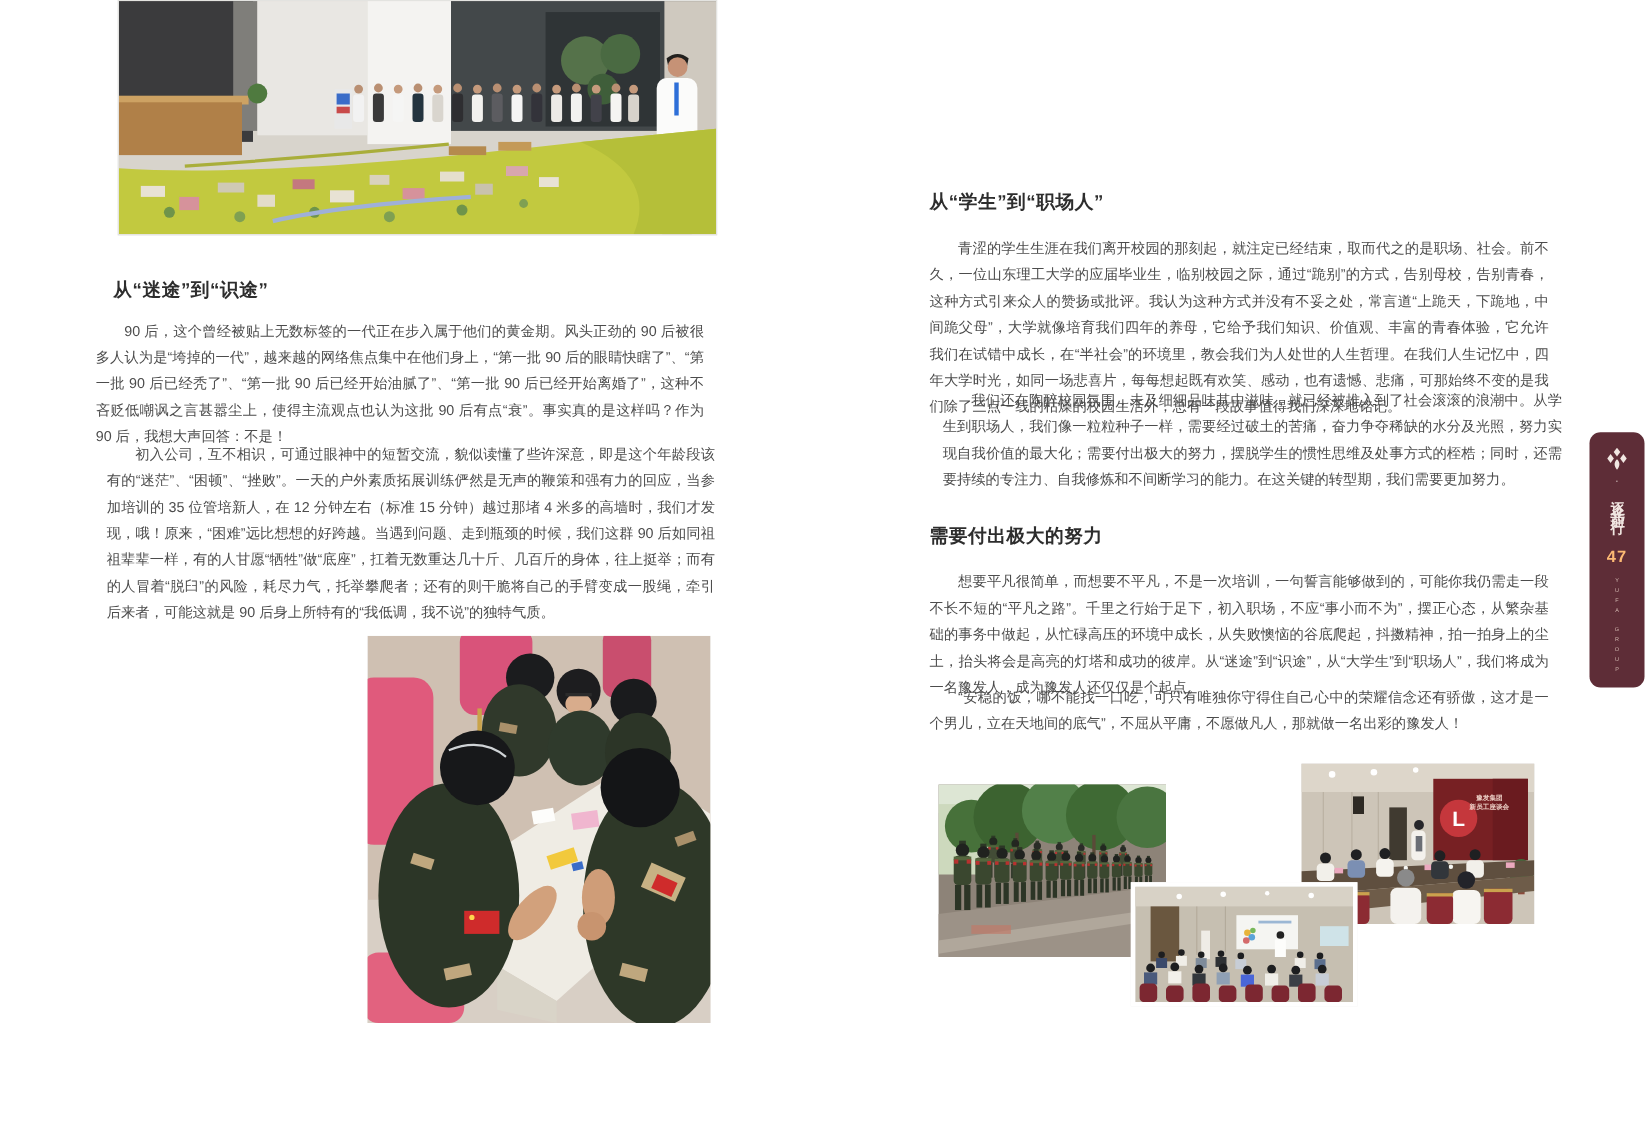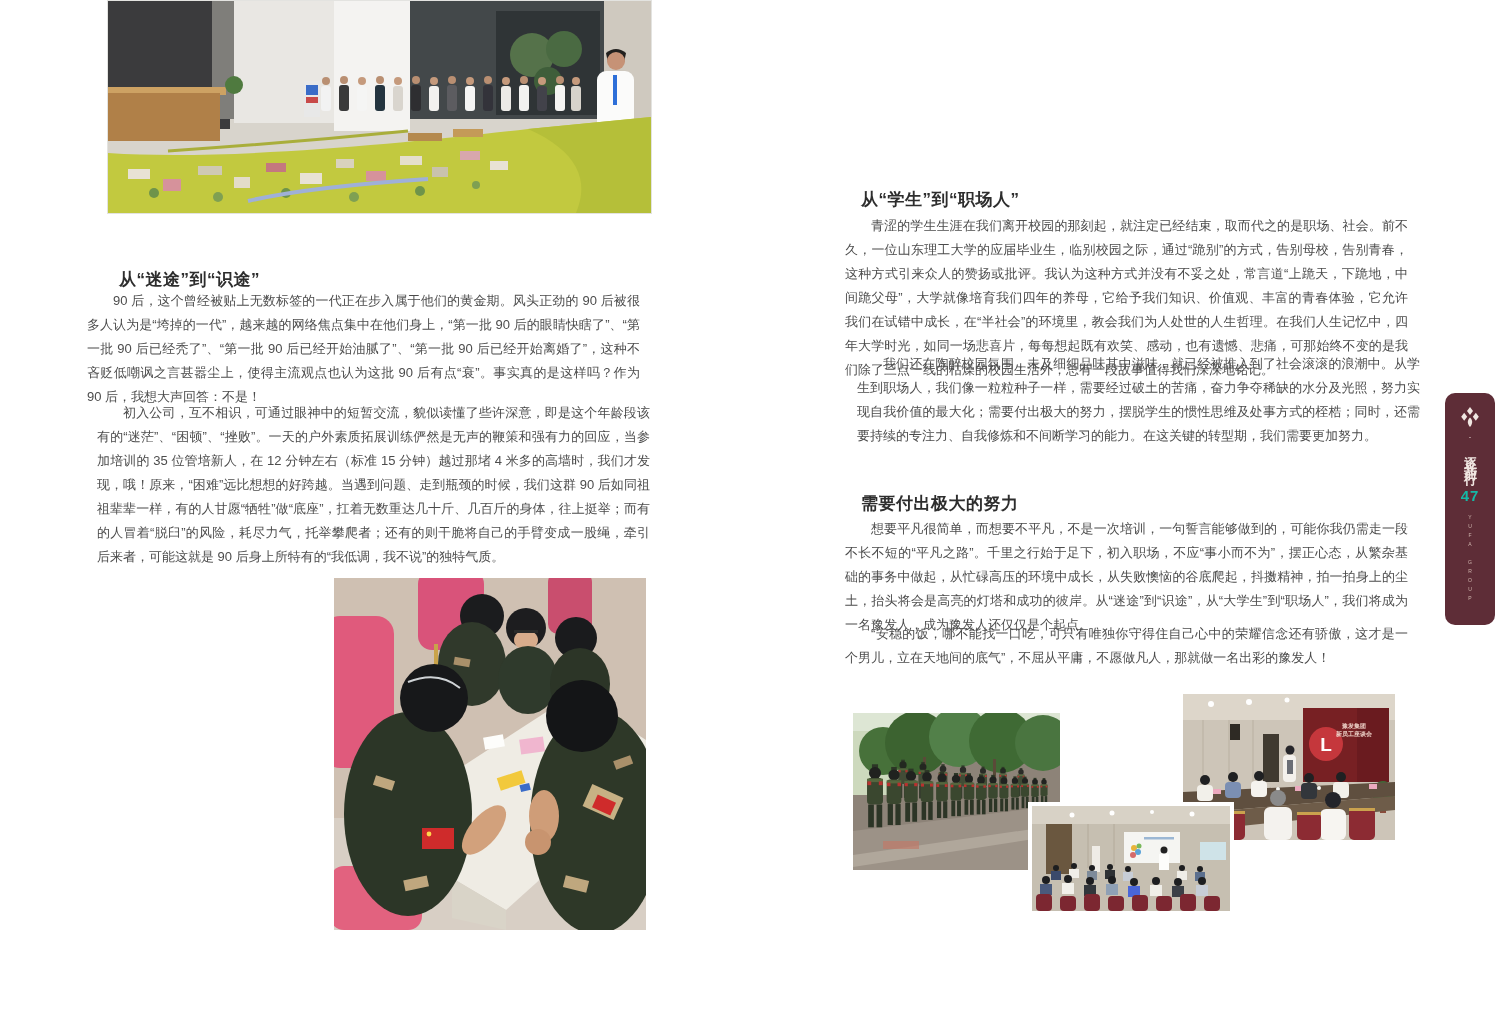--- a/index.html
+++ b/index.html
@@ -1,30 +1,30 @@
 <!DOCTYPE html>
 <html><head>
 <meta charset="utf-8">
 <style>
   html,body{margin:0;padding:0;background:#ffffff;}
   #canvas{position:relative;width:1500px;height:1025px;background:#ffffff;overflow:hidden;
           font-family:"Liberation Sans","DejaVu Sans",sans-serif;}
   .photo{position:absolute;overflow:hidden;background:#eee;}
   .photo svg{display:block;}
-  .heading{position:absolute;font-size:17px;font-weight:bold;color:#2d2d2d;letter-spacing:.5px;margin:16px;}
+  .heading{position:absolute;font-size:17px;font-weight:bold;color:#2d2d2d;letter-spacing:.5px;margin:0;}
   .body-text{position:absolute;font-size:13px;line-height:24px;color:#4c4c4c;margin:0;
              text-align:justify;text-indent:26px;}
   
   .side-tab{position:absolute;left:1445px;top:393px;width:50px;height:232px;background:#5e2d37;
             border-radius:10px;display:flex;flex-direction:column;align-items:center;z-index:5;}
   .tab-logo{margin-top:13px;width:20px;height:22px;}
   .tab-dot{color:#f1e7e2;font-size:9px;line-height:1;margin:5px 0 3px 0;}
   .tab-title{writing-mode:vertical-rl;text-orientation:upright;font-size:13px;font-weight:bold;
              letter-spacing:6px;color:#f1e7e2;}
-  .tab-num{font-size:15px;font-weight:bold;color:#14b8a6;letter-spacing:1px;margin-top:1px;}
+  .tab-num{font-size:15px;font-weight:bold;color:#fdba74;letter-spacing:1px;margin-top:12px;}
   .tab-brand{writing-mode:vertical-rl;text-orientation:upright;font-size:5px;letter-spacing:3px;
              color:#d9c0b8;opacity:.9;margin-top:10px;}
   
   .photo-showroom{left:107px;top:0;width:543px;height:212px;border:1px solid #e3e3e0;}
   .photo-team{left:334px;top:578px;width:312px;height:352px;}
   .photo-formation{left:853px;top:713px;width:207px;height:157px;z-index:1;}
   .photo-meeting{left:1183px;top:694px;width:212px;height:146px;z-index:1;}
   .photo-lecture{left:1028px;top:802px;width:198px;height:105px;border:4px solid #ffffff;
                  box-sizing:content-box;z-index:3;}
   .meeting-caption{position:absolute;right:4px;top:28px;width:74px;color:#eccfc5;font-size:6px;

